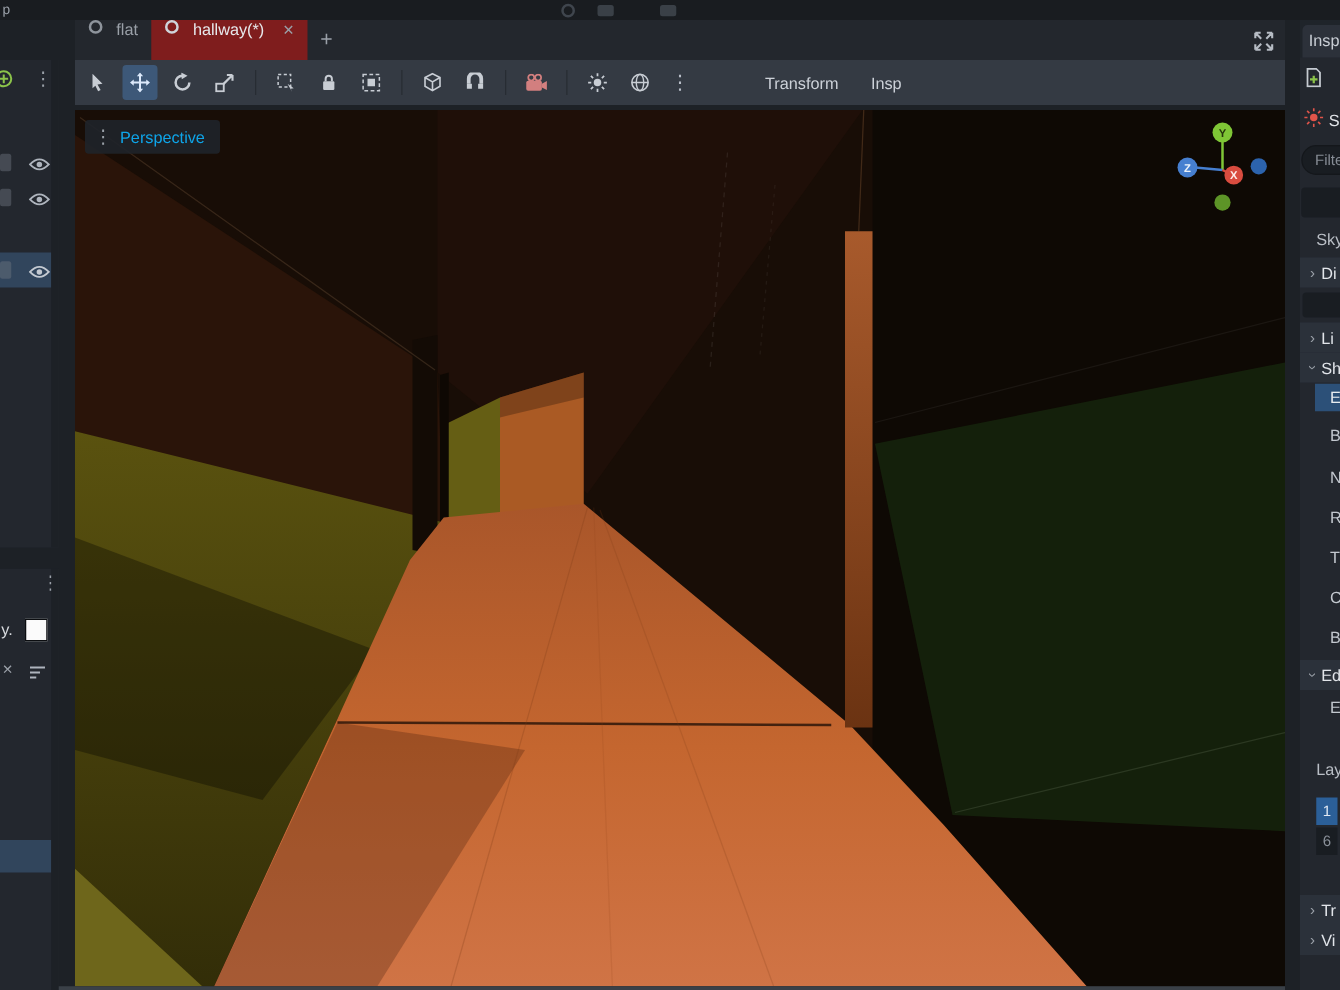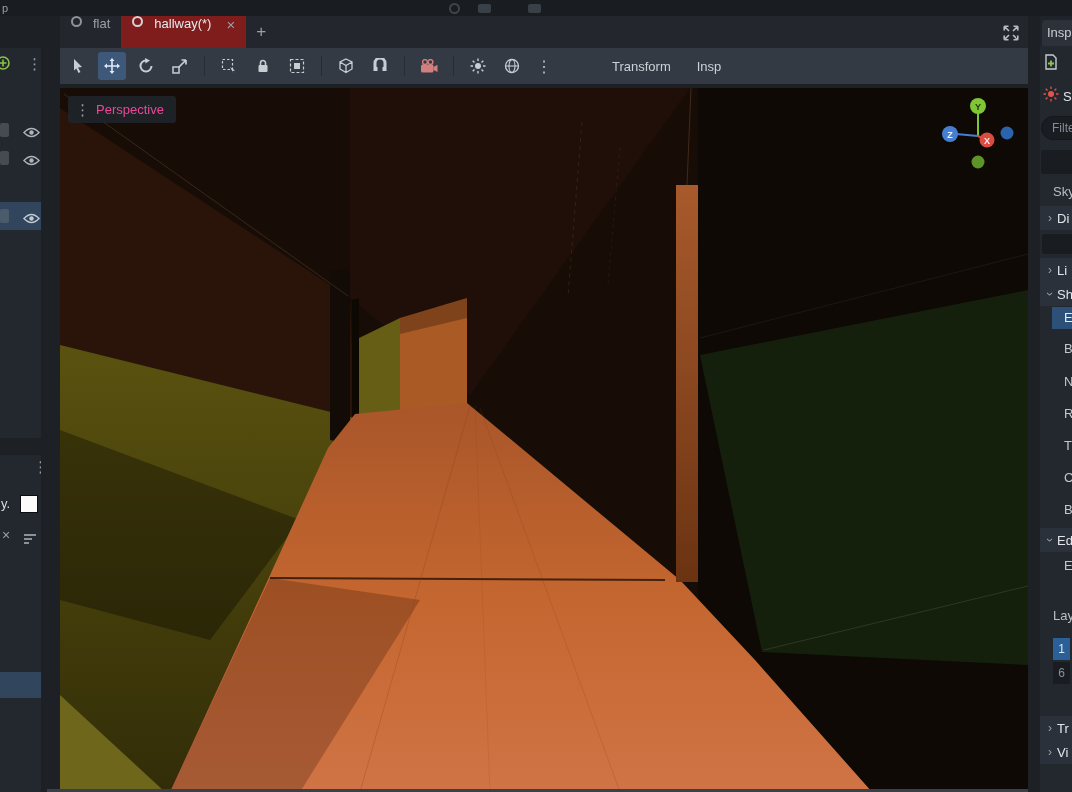--- a/index.html
+++ b/index.html
@@ -43,21 +43,21 @@
   .tbtn.active{background:#3d5878}
   .tsep{width:1px;height:20px;background:#272c33;margin:0 4px}
   .tmenu{font-size:13px;color:#ccd1d8;padding:5px 10px}
   .tmenu.first{margin-left:40px}
   .moredots{font-size:16px;color:#b8bec8;padding:0 4px}
 
   
   .viewport{position:absolute;left:60px;top:88px;width:968px;height:701px;background:#180d06;overflow:hidden}
   .vp-scene{position:absolute;left:0;top:0}
   .persp-btn{position:absolute;left:8px;top:8px;height:27px;display:flex;align-items:center;gap:6px;background:rgba(31,36,42,.9);border-radius:3px;padding:0 12px 0 7px}
-  .persp-btn .plabel{font-size:13px;color:#ec4899}
+  .persp-btn .plabel{font-size:13px;color:#0ea5e9}
   .gizmo{position:absolute;left:860px;top:6px}
   .stats{position:absolute;left:825px;top:88px;background:rgba(22,27,31,.82);padding:4px 9px;border-radius:2px}
   .stats div{font-size:13px;line-height:26px;color:#85cc85;white-space:nowrap}
 
   .bottombar{position:absolute;left:47px;top:789px;width:985px;height:3px;background:#3a4047}
 
   
   #inspector{position:absolute;left:1028px;top:0;width:44px;height:612px}
   .insp-gap{position:absolute;left:0;top:16px;width:12px;height:776px;background:#1d2126}
   .insp-panel{position:absolute;left:12px;top:16px;width:32px;height:776px;background:#23272e}

